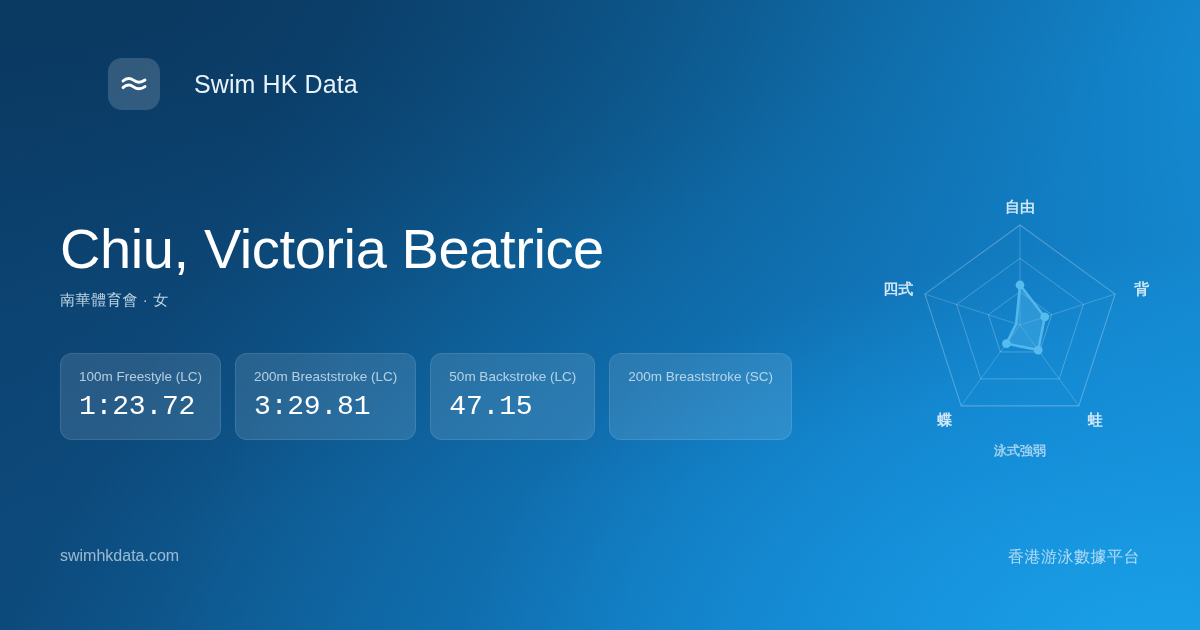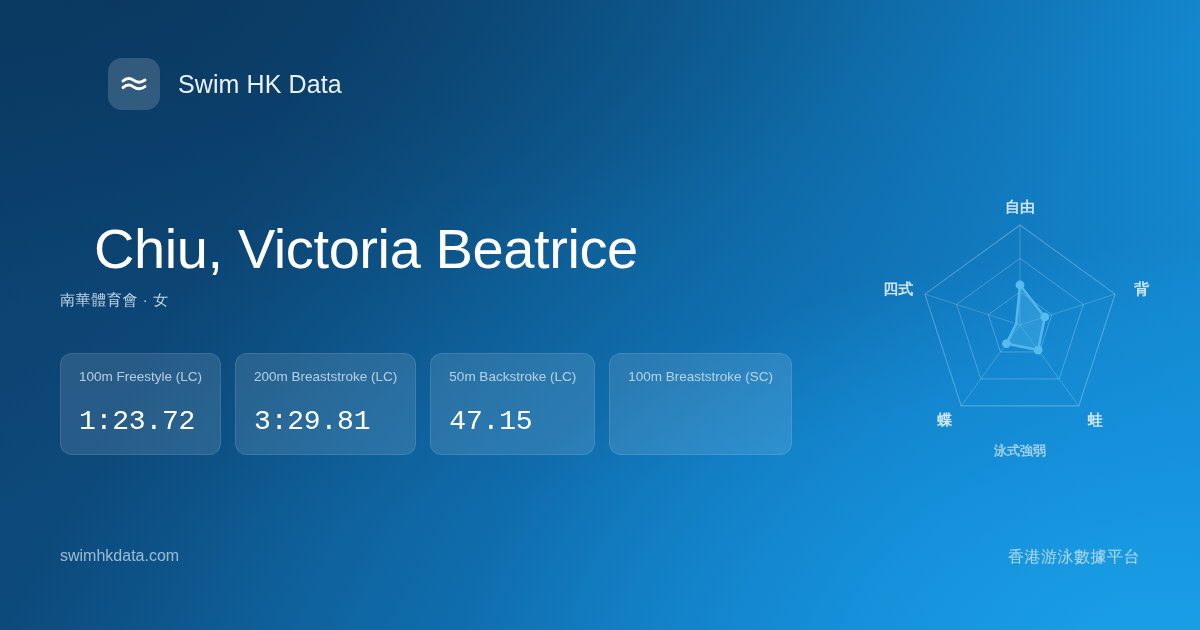--- a/index.html
+++ b/index.html
@@ -17,40 +17,39 @@
   }
   .vignette {
     position:absolute; inset:0;
     background:radial-gradient(150% 120% at 10% 0%, rgba(8,46,79,0.55) 0%, rgba(8,46,79,0.12) 42%, rgba(0,0,0,0) 70%);
     pointer-events:none;
   }
 
   
   .brand {
     position:absolute; left:60px; top:58px;
-    display:flex; align-items:center; gap:18px;padding-left:48px;
+    display:flex; align-items:center; gap:34px;padding-left:48px;
   }
   .brand-logo {
     width:52px; height:52px; border-radius:14px;
     background:rgba(255,255,255,0.16);
     display:flex; align-items:center; justify-content:center;
   }
   .brand-logo svg { display:block; }
   .brand-name {
     font-size:25px; font-weight:400; letter-spacing:0.1px;
     color:#e9f2f8;
   }
 
   
   .hero { position:absolute; left:60px; top:218px; }
   .athlete-name {
     font-size:56px; line-height:1.12; font-weight:400;
     color:#ffffff; letter-spacing:-0.4px;
     white-space:nowrap;
-    margin-left:34px;
   }
   .athlete-meta {
     margin-top:10px;
     font-size:15px; font-weight:400;
     color:rgba(214,231,243,0.88);
     letter-spacing:0.6px;
   }
 
   
   .stats {
@@ -61,21 +60,21 @@
     background:rgba(255,255,255,0.115);
     border:1px solid rgba(255,255,255,0.10);
     border-radius:12px;
     padding:15px 18px 17px 18px;
     min-width:100px;
   }
   .stat-label {
     font-size:13.5px; font-weight:400;
     color:rgba(214,232,244,0.80);
     white-space:nowrap;
-    margin-bottom:22px;
+    margin-bottom:7px;
   }
   .stat-value {
     font-size:28px; font-weight:400; color:#ffffff;
     letter-spacing:-0.2px; white-space:nowrap;font-family:Liberation Mono, monospace;
   }
 
   
   .radar-wrap {
     position:absolute; left:880px; top:166px;
     width:290px; height:310px;font-weight:bold;
@@ -132,21 +131,21 @@
   </div>
   <div class="stat-card">
     <div class="stat-label">200m Breaststroke  (LC)</div>
     <div class="stat-value">3:29.81</div>
   </div>
   <div class="stat-card">
     <div class="stat-label">50m Backstroke  (LC)</div>
     <div class="stat-value">47.15</div>
   </div>
   <div class="stat-card">
-    <div class="stat-label">100m Breaststroke  (SC)</div>
+    <div class="stat-label">200m Breaststroke  (SC)</div>
   </div>
 </div>
 
 <div class="radar-wrap">
   <svg id="radar-svg" width="290" height="310" aria-hidden="true">
       <polygon points="140.00,125.67 171.70,148.70 159.59,185.97 120.41,185.97 108.30,148.70" fill="none" stroke="rgba(255,255,255,0.26)" stroke-width="0.9"></polygon>
       <polygon points="140.00,92.33 203.40,138.40 179.19,212.93 100.81,212.93 76.60,138.40" fill="none" stroke="rgba(255,255,255,0.26)" stroke-width="0.9"></polygon>
       <polygon points="140.00,59.00 235.11,128.10 198.78,239.90 81.22,239.90 44.89,128.10" fill="none" stroke="rgba(255,255,255,0.26)" stroke-width="1.1"></polygon>
       <line x1="140" y1="159" x2="140.00" y2="59.00" stroke="rgba(255,255,255,0.22)" stroke-width="0.9"></line>
       <line x1="140" y1="159" x2="235.11" y2="128.10" stroke="rgba(255,255,255,0.22)" stroke-width="0.9"></line>

